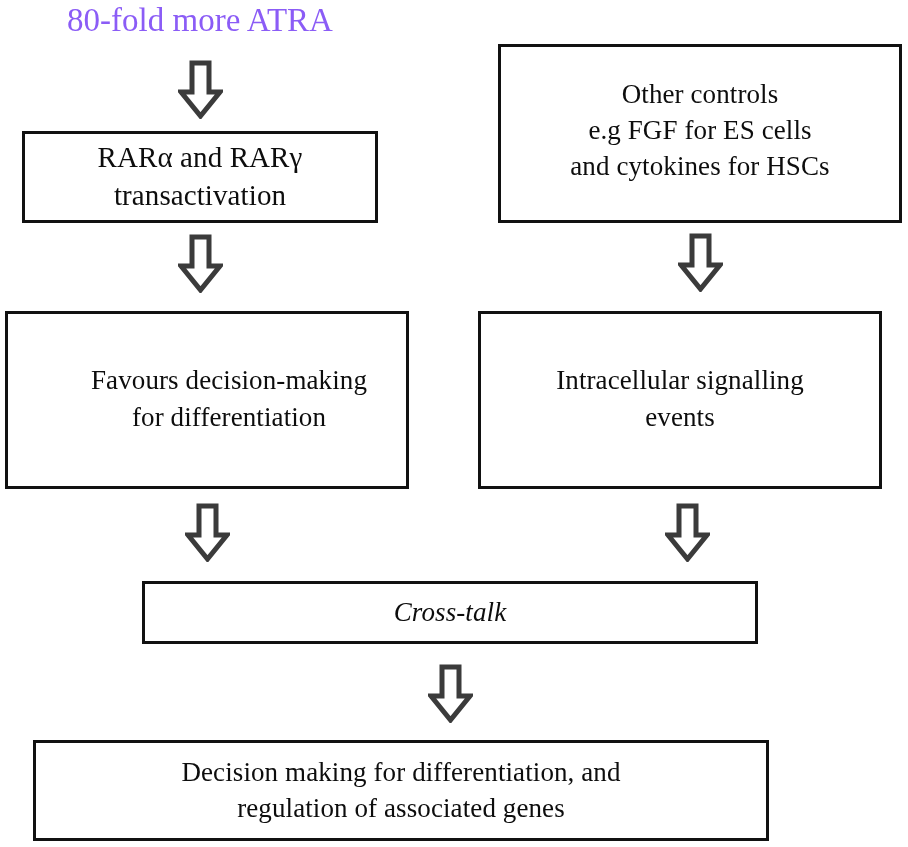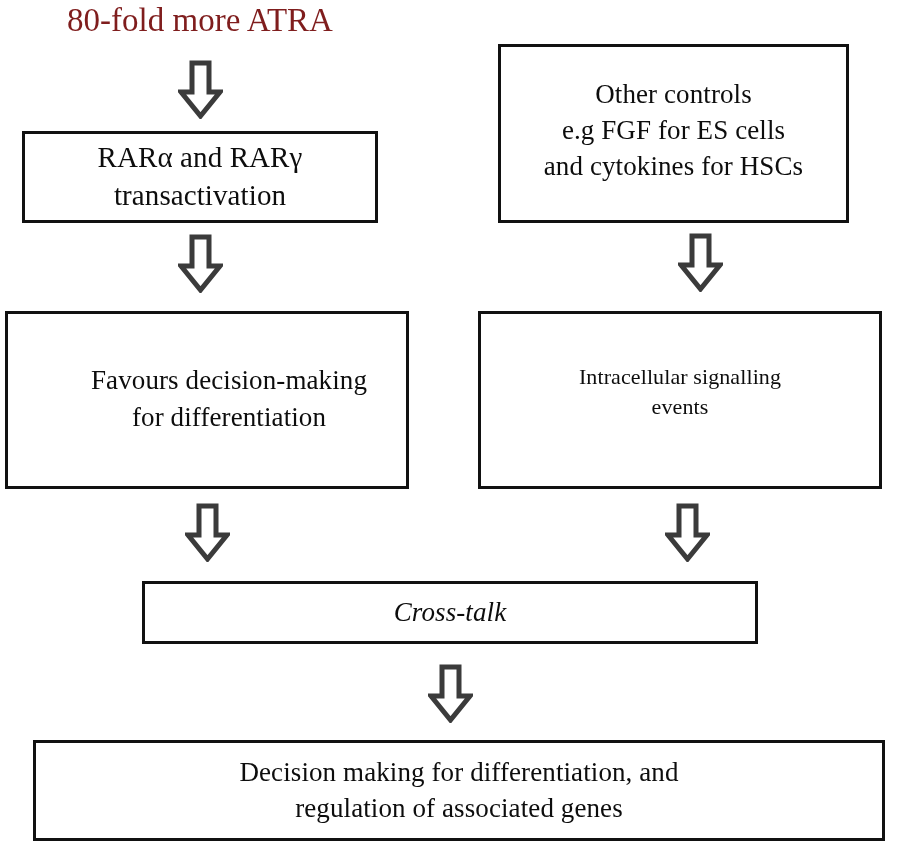--- a/index.html
+++ b/index.html
@@ -36,35 +36,35 @@
   }
   
   #node-atra-dose {
     position: absolute;
     left: 30px;
     top: 2px;
     width: 340px;
     text-align: center;
     font-size: 33px;
     line-height: 1.12;
-    color: #7f1d1d;
+    color: #8b5cf6;
   }
   #node-rar-transactivation {
     left: 22px;
     top: 131px;
     width: 356px;
     height: 92px;
     align-items: center;
   }
   #node-rar-transactivation .node-text { font-size: 29px; }
 
   #node-other-controls {
     left: 498px;
     top: 44px;
-    width: 351px;
+    width: 404px;
     height: 179px;
     align-items: flex-start;
     padding-top: 29px;
   }
   #node-other-controls .node-text { font-size: 27px; line-height: 1.34; }
 
   #node-favours-decision {
     left: 5px;
     top: 311px;
     width: 404px;
@@ -76,35 +76,35 @@
   #node-favours-decision .node-text { font-size: 27px; line-height: 1.36; }
 
   #node-intracellular-signalling {
     left: 478px;
     top: 311px;
     width: 404px;
     height: 178px;
     align-items: flex-start;
     padding-top: 48px;
   }
-  #node-intracellular-signalling .node-text { font-size: 22px; line-height: 1.36; }
+  #node-intracellular-signalling .node-text { font-size: 27px; line-height: 1.36; }
 
   #node-cross-talk {
     left: 142px;
     top: 581px;
     width: 616px;
     height: 63px;
     align-items: center;
   }
   #node-cross-talk .node-text { font-size: 27px; font-style: italic; }
 
   #node-decision-making {
     left: 33px;
     top: 740px;
-    width: 852px;
+    width: 736px;
     height: 101px;
     align-items: center;
   }
   #node-decision-making .node-text { font-size: 27px; line-height: 1.32; }
 
   
   .flow-arrow {
     position: absolute;
     display: block;
   }

